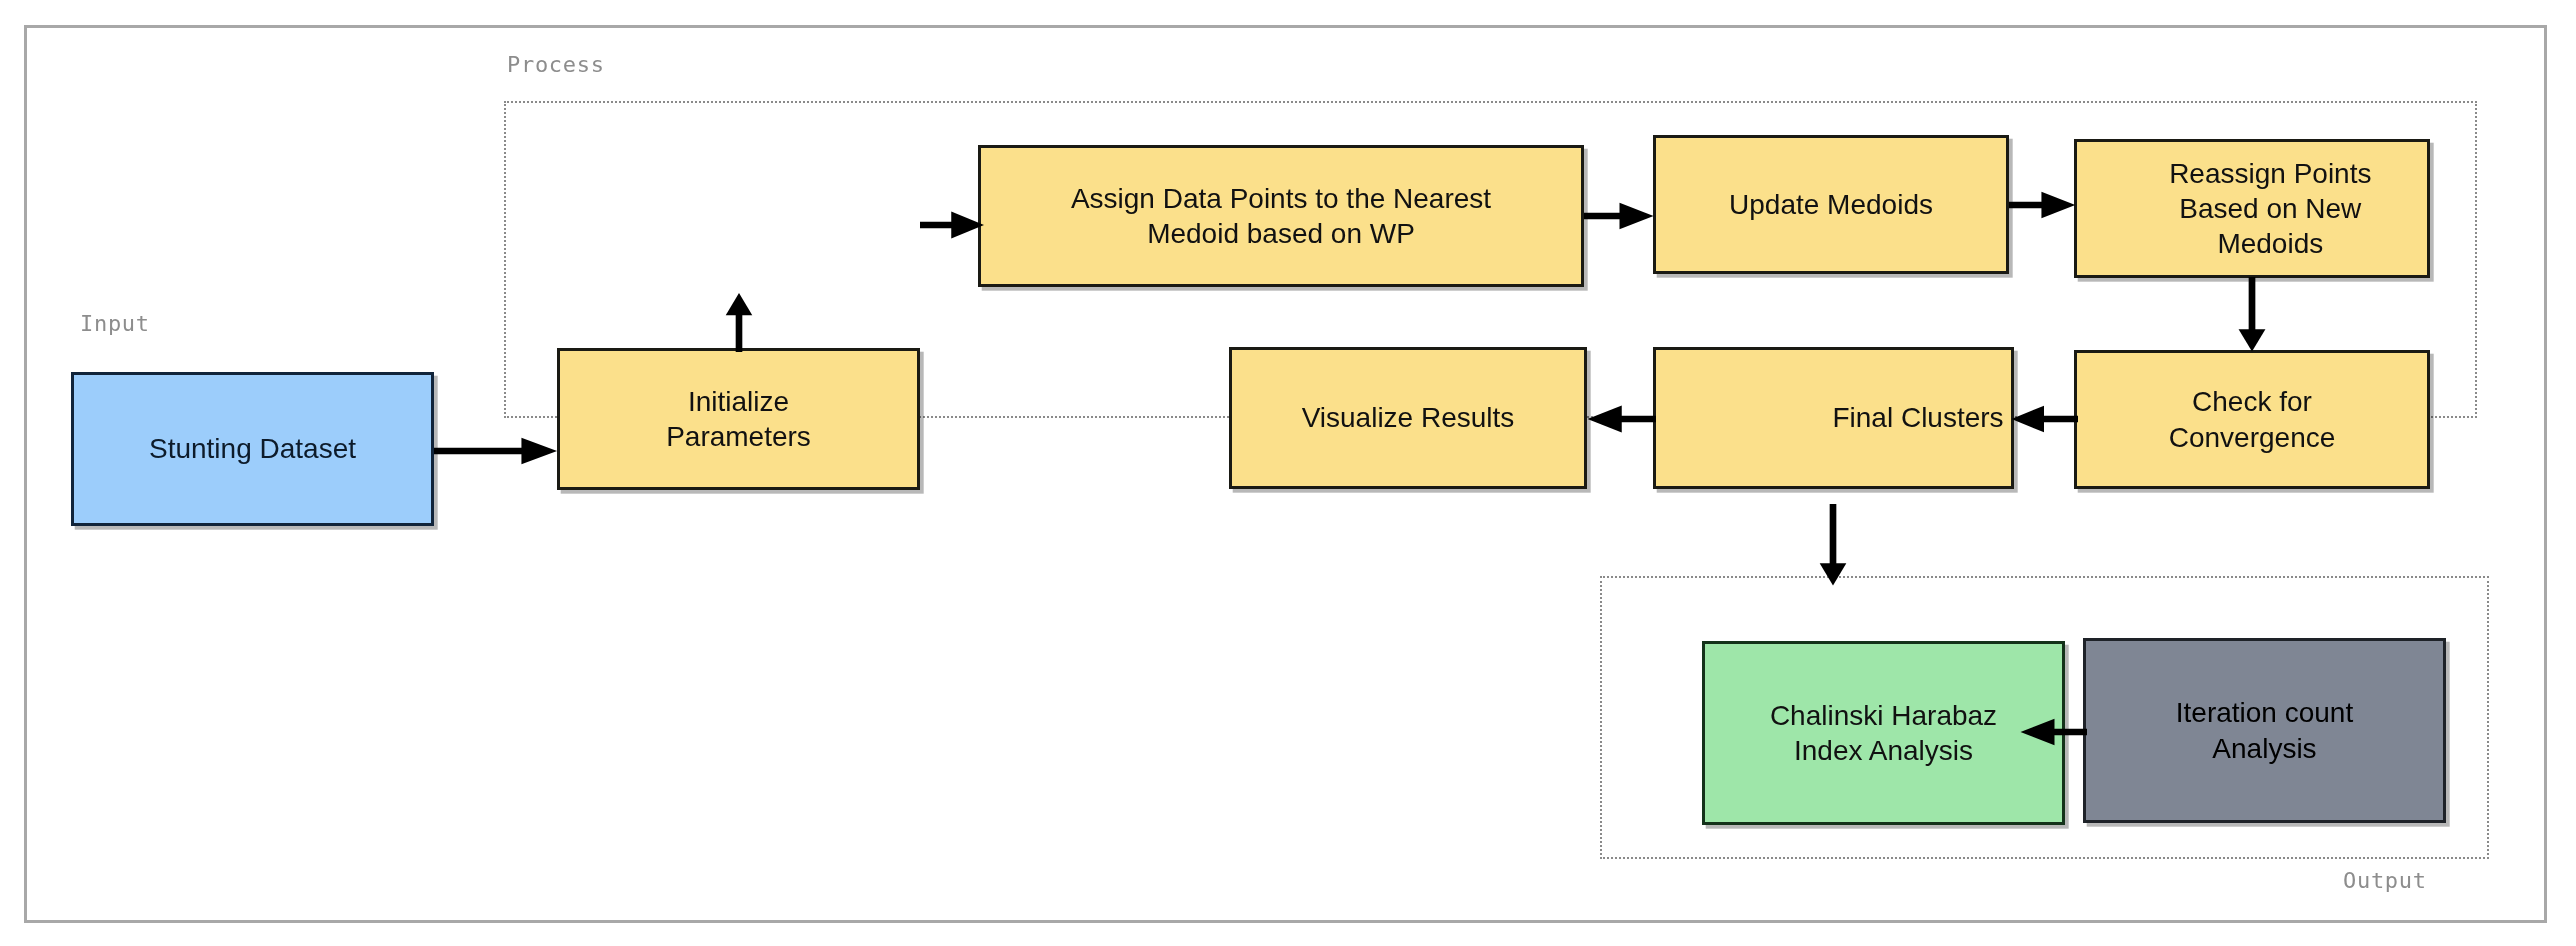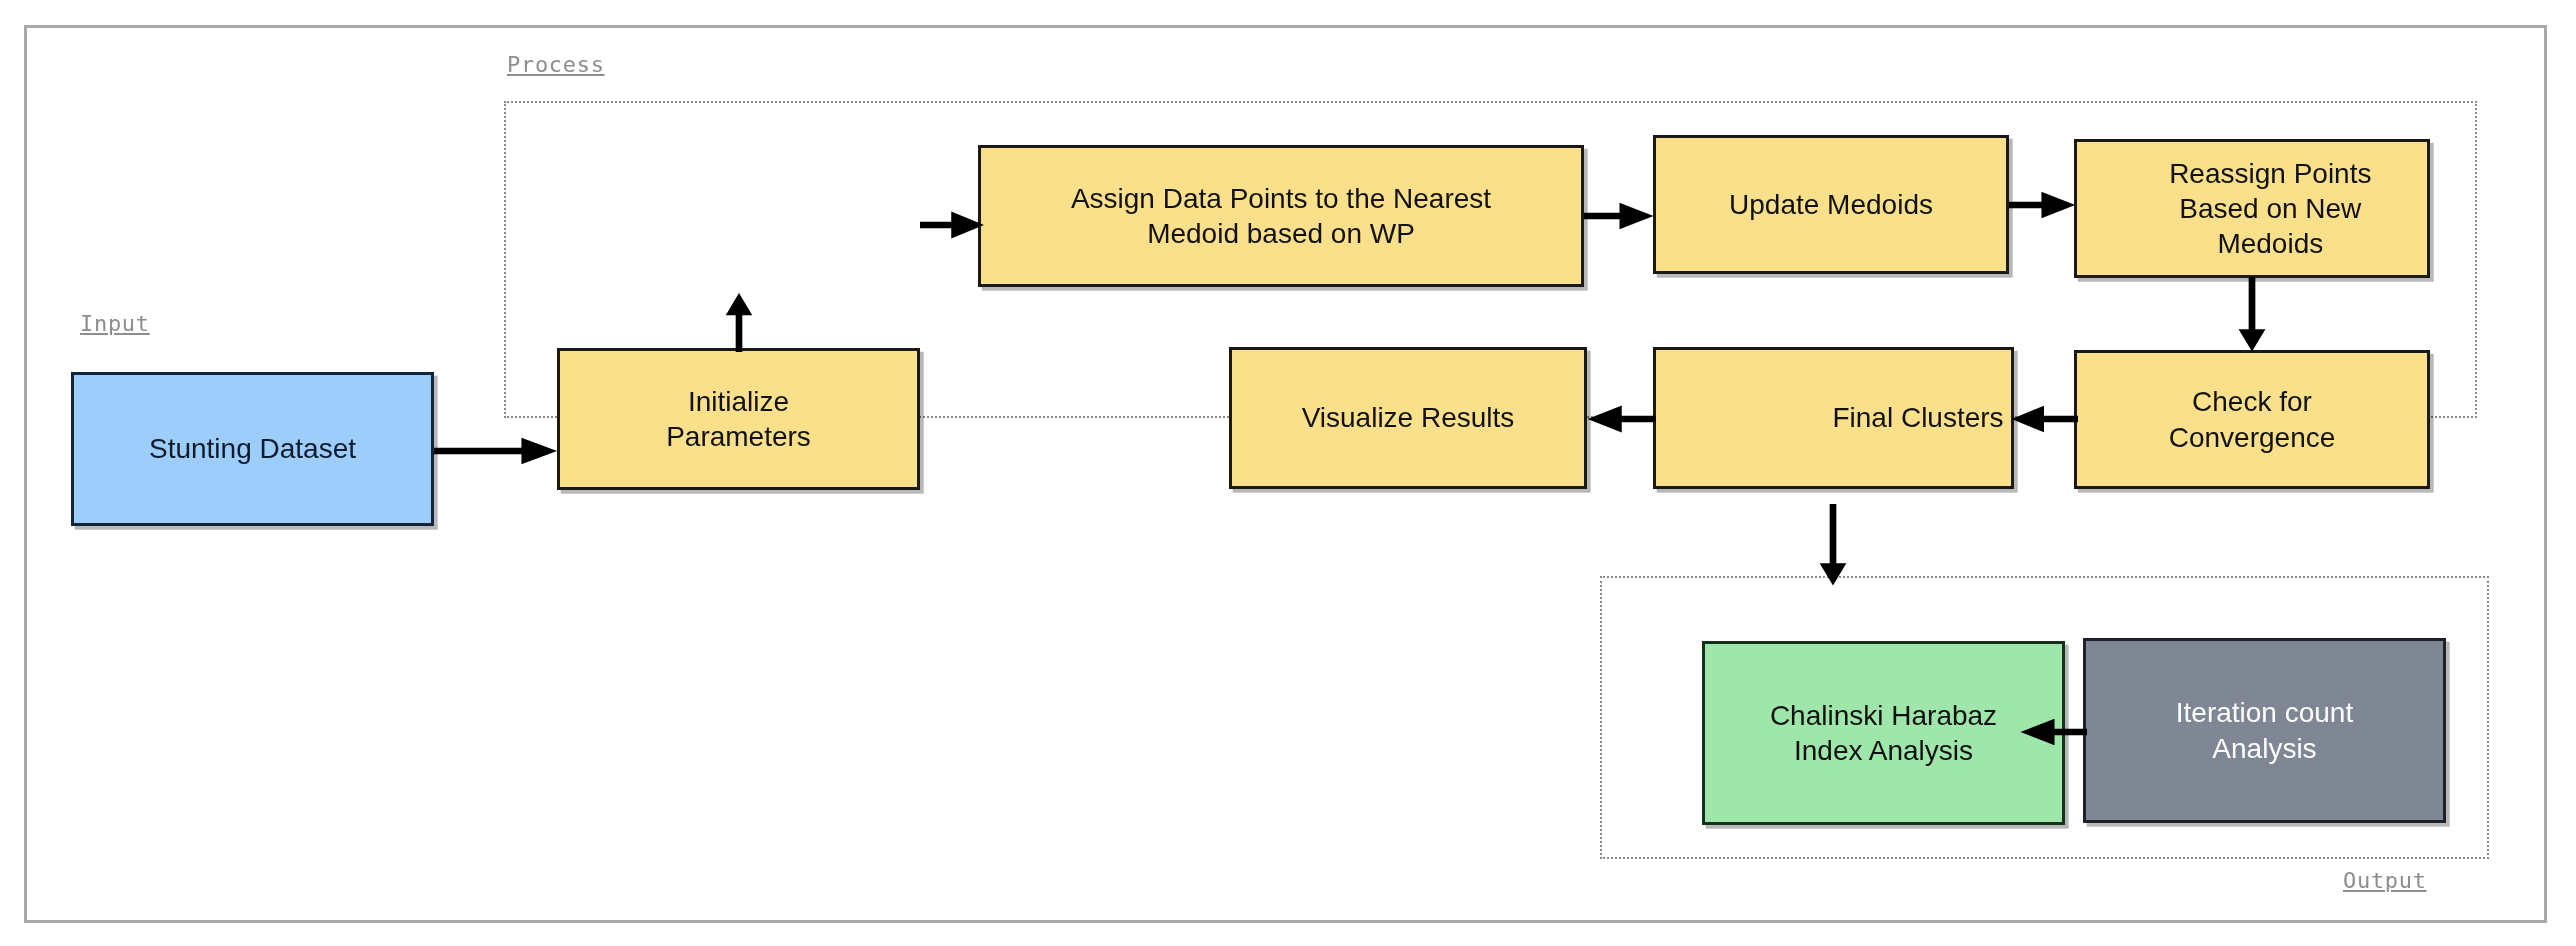--- a/index.html
+++ b/index.html
@@ -45,21 +45,20 @@
     width: 889px;
     height: 283px;
   }
   .group-label {
     position: absolute;
     font-family: "DejaVu Sans Mono", "Liberation Mono", monospace;
     font-size: 22px;
     color: #8d8d8d;
     letter-spacing: 0.7px;
     white-space: nowrap;
-    text-decoration: underline;
   }
   #label-process { left: 507px; top: 52px; }
   #label-input   { left: 80px; top: 311px; }
   #label-output  { left: 2343px; top: 868px; }
 
   
   .node {
     position: absolute;
     box-sizing: border-box;
     display: flex;
@@ -69,21 +68,21 @@
     font-family: "Liberation Sans", sans-serif;
     font-size: 28px;
     line-height: 1.26;
     color: #111111;
     padding: 3px 7.4px;
     box-shadow: 3.7px 3.7px 0 rgba(0,0,0,0.28);
   }
   .node-yellow { background: #fbe08b; border: 3.7px solid #1a1a14; }
   .node-blue   { background: #9ccdfb; border: 3.7px solid #11243a; color:#0d1b2a; }
   .node-green  { background: #9ee6a9; border: 3.7px solid #14321a; margin-left: 37px; }
-  .node-gray   { background: #7f8694; border: 3.7px solid #1e2228; color:#ffffff; }
+  .node-gray   { background: #7f8694; border: 3.7px solid #1e2228; color:#000000; }
 
   
   #node-stunting-dataset { left: 71px;  top: 372px; width: 363px;  height: 154px; }
   #node-wp-model         { left: 557px; top: 154px; width: 363px;  height: 142px; }
   #node-initialize       { left: 557px; top: 348px; width: 363px;  height: 142px; }
   #node-assign           { left: 978px;top: 145px; width: 606px;  height: 142px; }
   #node-update-medoids   { left: 1653px;top: 135px; width: 356px;  height: 139px; }
   #node-reassign         { left: 2074px;top: 139px; width: 356px;  height: 139px; padding-left: 44px; }
   #node-check-conv       { left: 2074px;top: 350px; width: 356px;  height: 139px; }
   #node-final-clusters   { left: 1653px;top: 347px; width: 361px;  height: 142px; justify-content: flex-end; }

